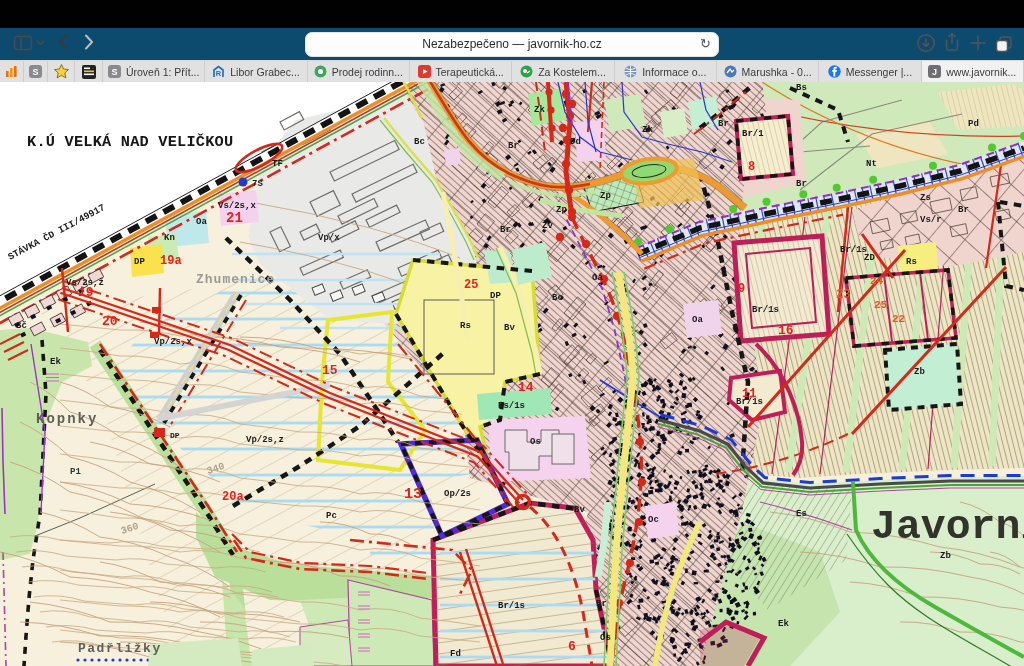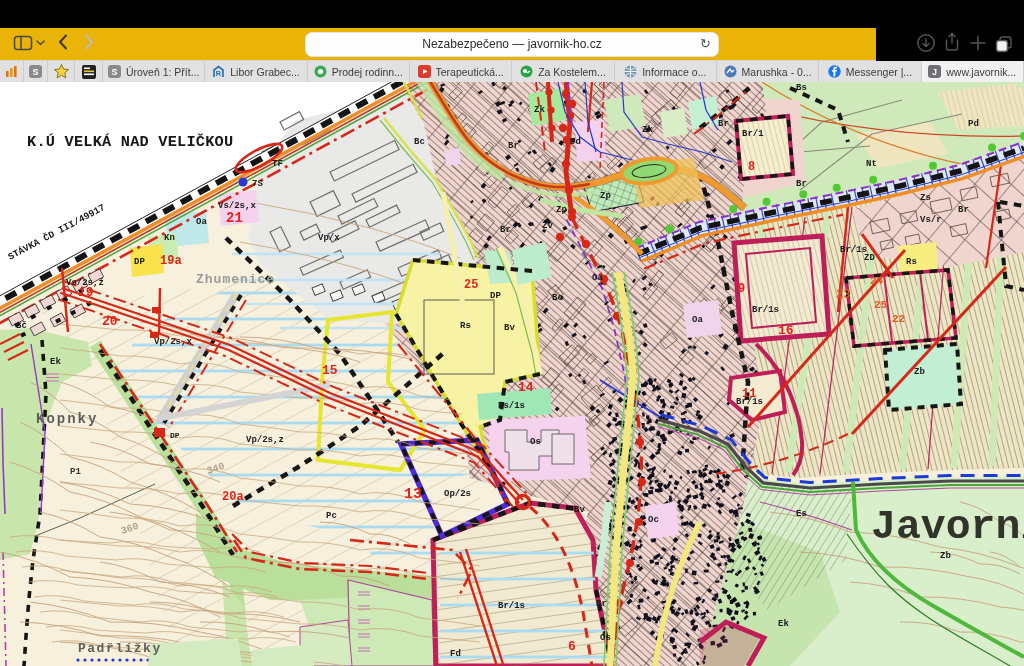--- a/index.html
+++ b/index.html
@@ -1,15 +1,15 @@
 <!DOCTYPE html>
 <html><head><meta charset="utf-8"><style>
 html,body{margin:0;padding:0;width:1024px;height:666px;overflow:hidden;background:#000;font-family:"Liberation Sans",sans-serif;}
 #topbar{position:absolute;top:0;left:0;width:1024px;height:28px;background:#010101;}
-#toolbar{position:absolute;top:28px;left:0;width:876px;height:32px;background:#eab308;border-bottom:1px solid #d8d7d8;}
+#toolbar{position:absolute;top:28px;left:0;width:1024px;height:32px;background:#0c4a6e;border-bottom:1px solid #d8d7d8;}
 #tbicons{position:absolute;top:0;left:0;}
 #urlbar{position:absolute;left:305px;top:4px;width:412px;height:23px;background:#fdfdfd;border:1px solid #e3e2e3;border-radius:7px;}
 #urltext{position:absolute;width:100%;text-align:center;top:4px;font-size:12px;color:#2c2c2e;}
 #reload{position:absolute;right:7px;top:3px;font-size:13px;color:#555;}
 #tabbar{position:absolute;top:61px;left:0;width:1024px;height:21px;background:#e2e1e2;display:flex;align-items:stretch;}
 .pin{width:23px;display:flex;align-items:center;justify-content:center;border-right:1px solid #cecdce;flex:none;}
 .pin:nth-child(3){width:26px}.pin:nth-child(4){width:27px}
 .tab{flex:1;display:flex;align-items:center;justify-content:center;gap:5px;font-size:10.5px;color:#3a3a3c;border-right:1px solid #cecdce;white-space:nowrap;overflow:hidden;}
 .tab.active{background:#f2f1f2;}
 .fav{display:flex;align-items:center;}

